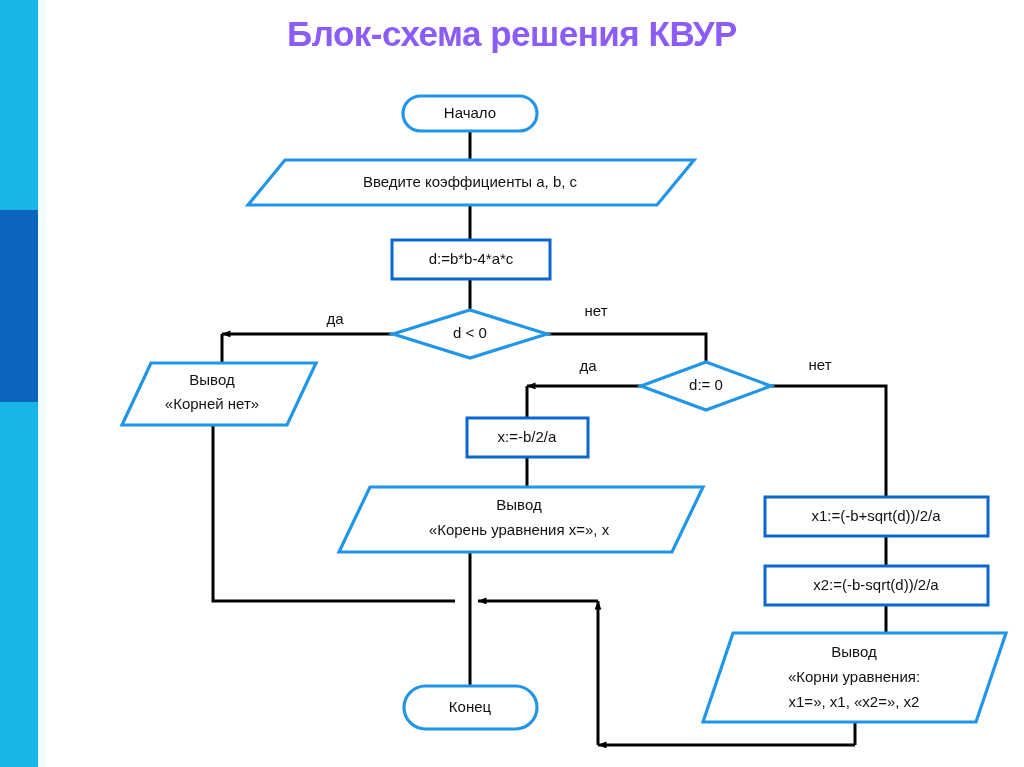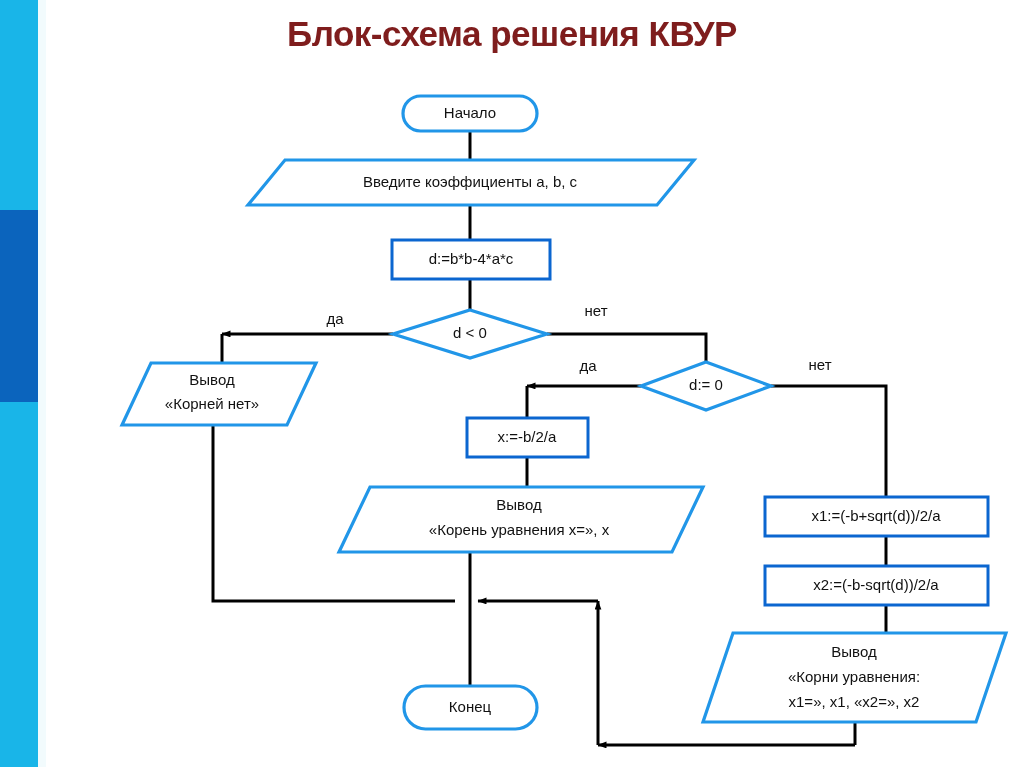--- a/index.html
+++ b/index.html
@@ -82,21 +82,21 @@
 </style>
 </head>
 <body>
 
 <div id="page" style="background: rgb(255, 255, 255);">
 
   <div class="sidebar-strip" id="strip-cyan" style="background: rgb(25, 181, 232);"></div>
   <div class="sidebar-strip" id="strip-dark" style="background: rgb(11, 100, 189);"></div>
   <div id="strip-gap"></div>
 
-  <div id="title" style="color: #7f1d1d;">Блок-схема решения КВУР</div>
+  <div id="title" style="color: #8b5cf6;">Блок-схема решения КВУР</div>
 
   <svg id="flow" width="1024" height="767" viewBox="0 0 1024 767">
 
     <defs>
       <marker id="arrow" markerWidth="10" markerHeight="10" refX="8.5" refY="3.4" orient="auto" markerUnits="userSpaceOnUse">
         <path d="M0,0 L9,3.4 L0,6.8 z" fill="#000000"></path>
       </marker>
     </defs>
 
     <path class="conn" d="M470,131 L470,160"></path>

